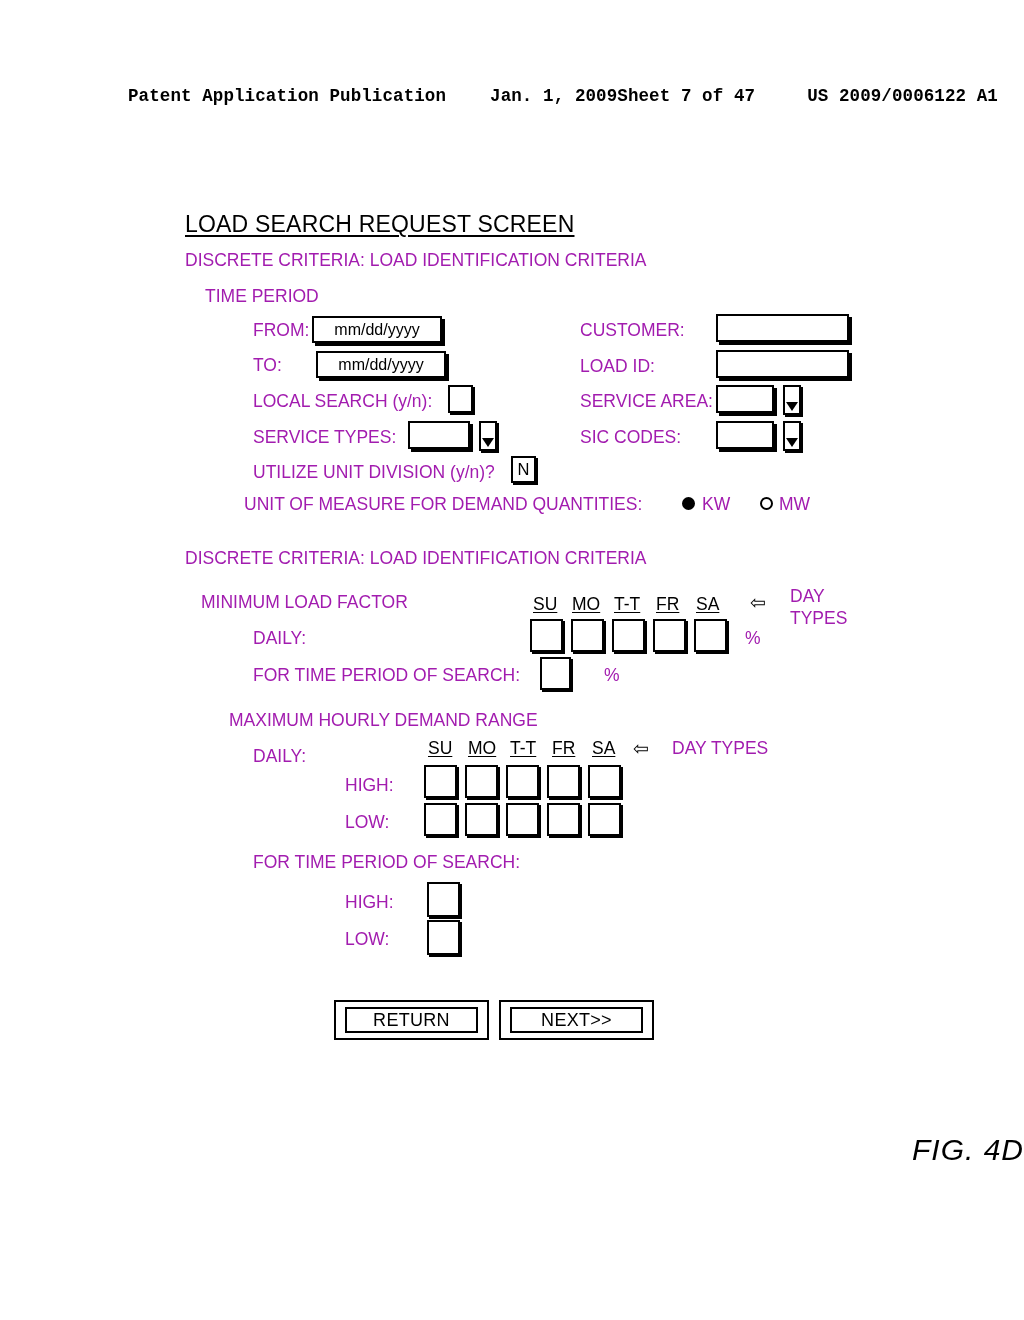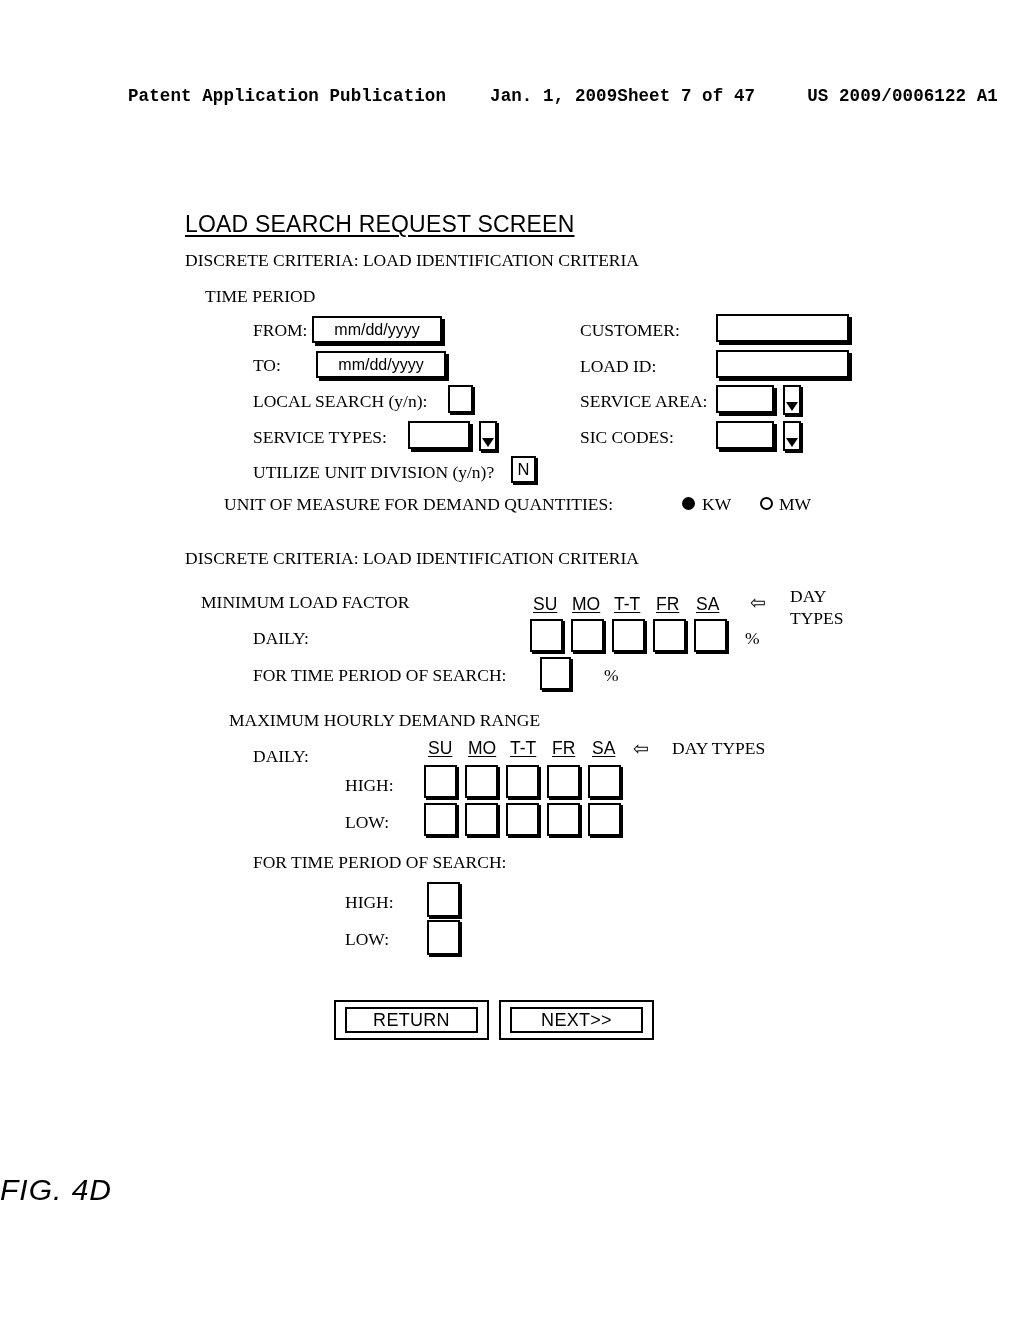--- a/index.html
+++ b/index.html
@@ -39,24 +39,24 @@
   .screen {
     position: absolute;
     top: 0; left: 0;
     width: 1024px;
     height: 1320px;
   }
 
   .txt {
     position: absolute;
     white-space: nowrap;
-    font-family: Liberation Serif, serif;
+    font-family: Liberation Sans, sans-serif;
     font-size: 17.5px;
     line-height: 1;
-    color: #000000;
+    color: #a21caf;
   }
 
   .screen-title {
     position: absolute;
     left: 185px;
     top: 211px;
     font-size: 23px;
     letter-spacing: 0.2px;
     text-decoration: underline;
     text-underline-offset: 3px;
@@ -160,22 +160,22 @@
   .pushbtn .lbl {
     font-size: 18px;
     letter-spacing: 0.3px;
     white-space: nowrap;
     text-align: right;
   }
 
   .figcaption {
     position: absolute;
     left: 0; right: 0;
-    top: 1173px;
-    text-align: left;
+    top: 1133px;
+    text-align: right;
     font-family: "Liberation Sans", sans-serif;
     font-style: italic;
     font-size: 30px;
     letter-spacing: 1px;
   }
 </style>
 </head>
 <body>
 
 <div class="patent-header">
@@ -221,21 +221,21 @@
   <div class="ddbtn" style="left:783px; top:385px;">
     <span class="tri"></span>
   </div>
 
   <div class="txt" style="left:580px; top:429px;">SIC CODES:</div>
   <div class="box inputfield" style="left:716px; top:421px; width:58px; height:28px;"></div>
   <div class="ddbtn" style="left:783px; top:421px;">
     <span class="tri"></span>
   </div>
 
-  <div class="txt" style="left:224px; top:496px;">UNIT OF MEASURE FOR DEMAND QUANTITIES:</div>
+  <div class="txt" style="left:244px; top:496px;">UNIT OF MEASURE FOR DEMAND QUANTITIES:</div>
   <div class="radio on" style="left:682px; top:497px;"></div>
   <div class="txt" style="left:702px; top:496px;">KW</div>
   <div class="radio" style="left:760px; top:497px;"></div>
   <div class="txt" style="left:779px; top:496px;">MW</div>
 
   <div class="txt" style="left:185px; top:550px;">DISCRETE CRITERIA: LOAD IDENTIFICATION CRITERIA</div>
 
   <div class="txt" style="left:201px; top:594px;">MINIMUM LOAD FACTOR</div>
 
   <div class="daylabel" style="left:533px; top:594px;">SU</div>

